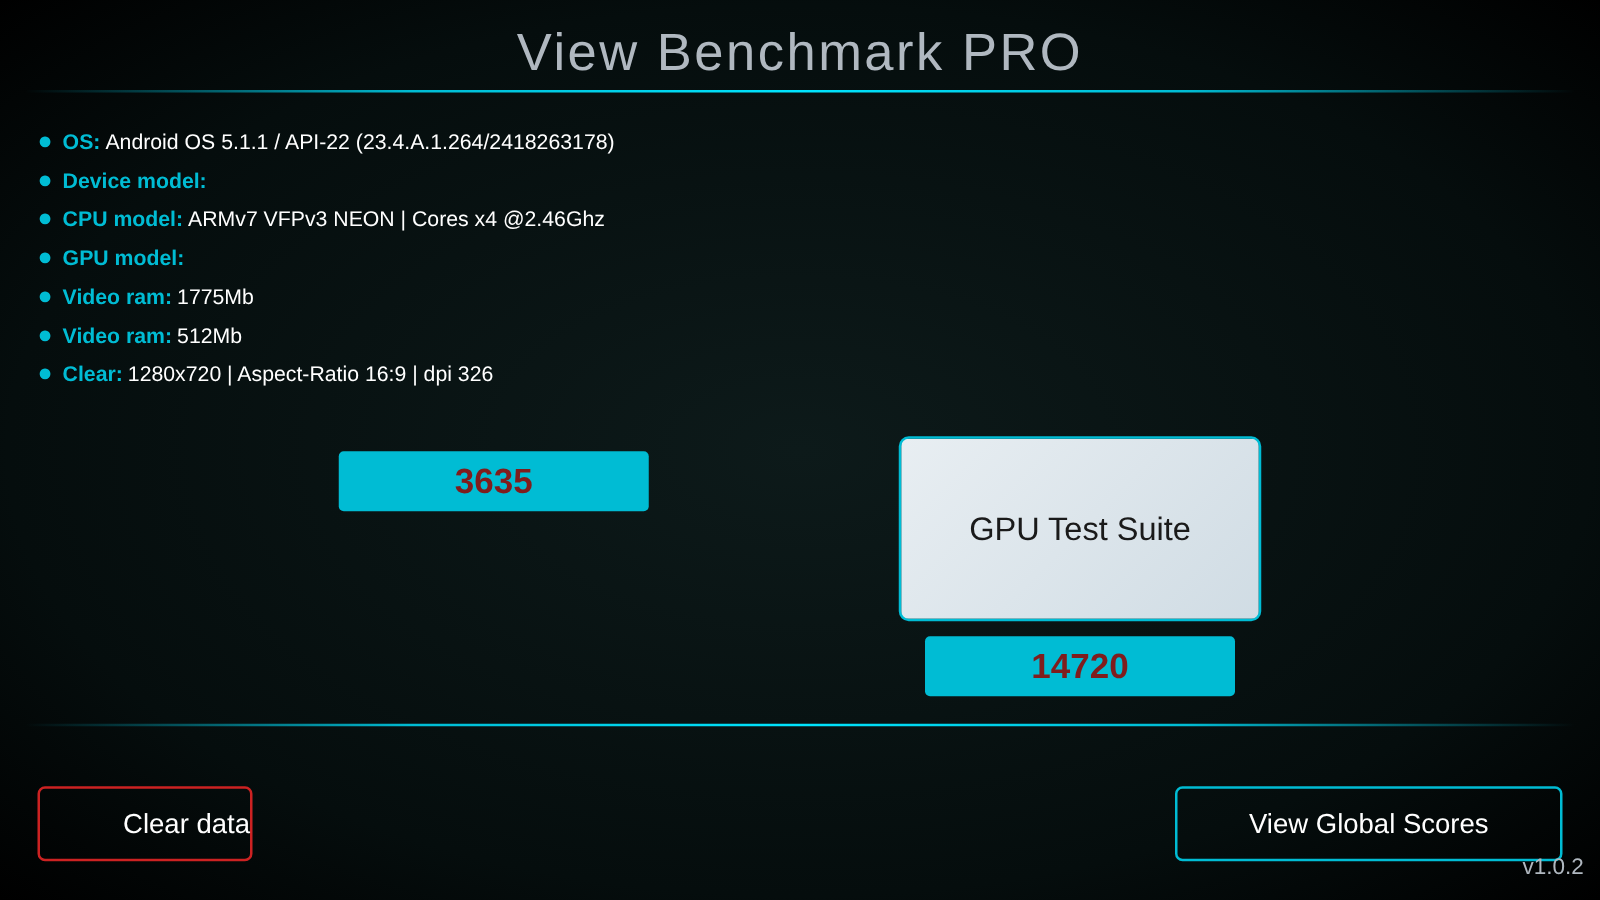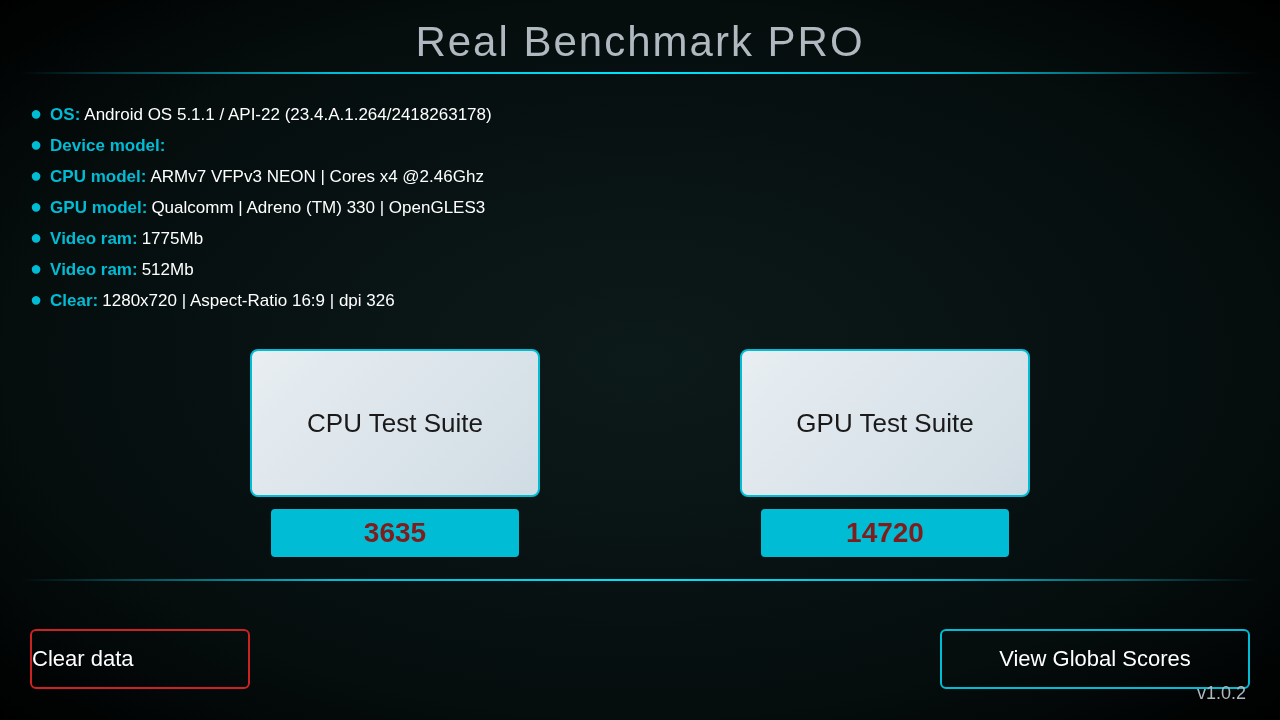--- a/index.html
+++ b/index.html
@@ -139,62 +139,62 @@
     .bottom-section {
       display: flex;
       align-items: center;
       justify-content: space-between;
       padding: 16px 30px 0 30px;
       position: relative;
       flex: 1;
     }
 
     .clear-data-btn {
-      width: 220px;
+      width: 172px;
       height: 60px;
       background: transparent;
       border: 2px solid #cc2222;
       border-radius: 6px;
       color: #ffffff;
       font-size: 22px;
       cursor: pointer;
       display: flex;
       align-items: center;
-      justify-content: flex-start;
+      justify-content: flex-end;
     }
 
     .view-global-btn {
       width: 310px;
       height: 60px;
       background: transparent;
       border: 2px solid #00bcd4;
       border-radius: 6px;
       color: #ffffff;
       font-size: 22px;
       cursor: pointer;
       display: flex;
       align-items: center;
       justify-content: center;
     }
 
     .version-label {
       font-size: 18px;
       color: #b0b8c0;
       position: absolute;
-      right: 34px;
+      right: 13px;
       bottom: 16px;
     }
   </style>
 </head>
 <body>
 
 <div class="app-container">
 
   <div class="title-section">
-    <h1 class="app-title">Real Benchmark PRO</h1>
+    <h1 class="app-title">View Benchmark PRO</h1>
     <div class="title-divider"></div>
   </div>
 
   <div class="info-section">
 
     <div class="info-row">
       <span class="bullet">●</span>
       <span class="info-label">OS:</span>
       <span class="info-value"> Android OS 5.1.1 / API-22 (23.4.A.1.264/2418263178)</span>
     </div>
@@ -206,21 +206,20 @@
 
     <div class="info-row">
       <span class="bullet">●</span>
       <span class="info-label">CPU model:</span>
       <span class="info-value"> ARMv7 VFPv3 NEON | Cores x4 @2.46Ghz</span>
     </div>
 
     <div class="info-row">
       <span class="bullet">●</span>
       <span class="info-label">GPU model:</span>
-      <span class="info-value"> Qualcomm | Adreno (TM) 330 | OpenGLES3</span>
     </div>
 
     <div class="info-row">
       <span class="bullet">●</span>
       <span class="info-label">Video ram:</span>
       <span class="info-value"> 1775Mb</span>
     </div>
 
     <div class="info-row">
       <span class="bullet">●</span>
@@ -232,23 +231,20 @@
       <span class="bullet">●</span>
       <span class="info-label">Clear:</span>
       <span class="info-value"> 1280x720 | Aspect-Ratio 16:9 | dpi 326</span>
     </div>
 
   </div>
 
   <div class="cards-section">
 
     <div class="card-wrapper">
-      <div class="test-card">
-        <span class="test-card-label">CPU Test Suite</span>
-      </div>
       <div class="score-badge">
         <span class="score-value">3635</span>
       </div>
     </div>
 
     <div class="card-wrapper">
       <div class="test-card">
         <span class="test-card-label">GPU Test Suite</span>
       </div>
       <div class="score-badge">

